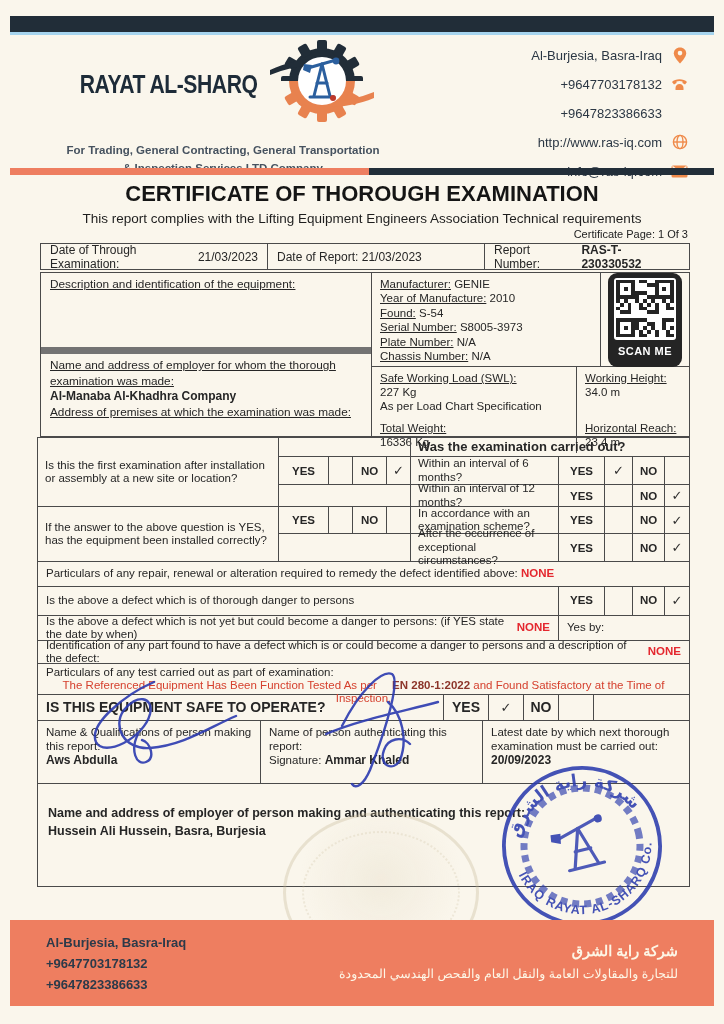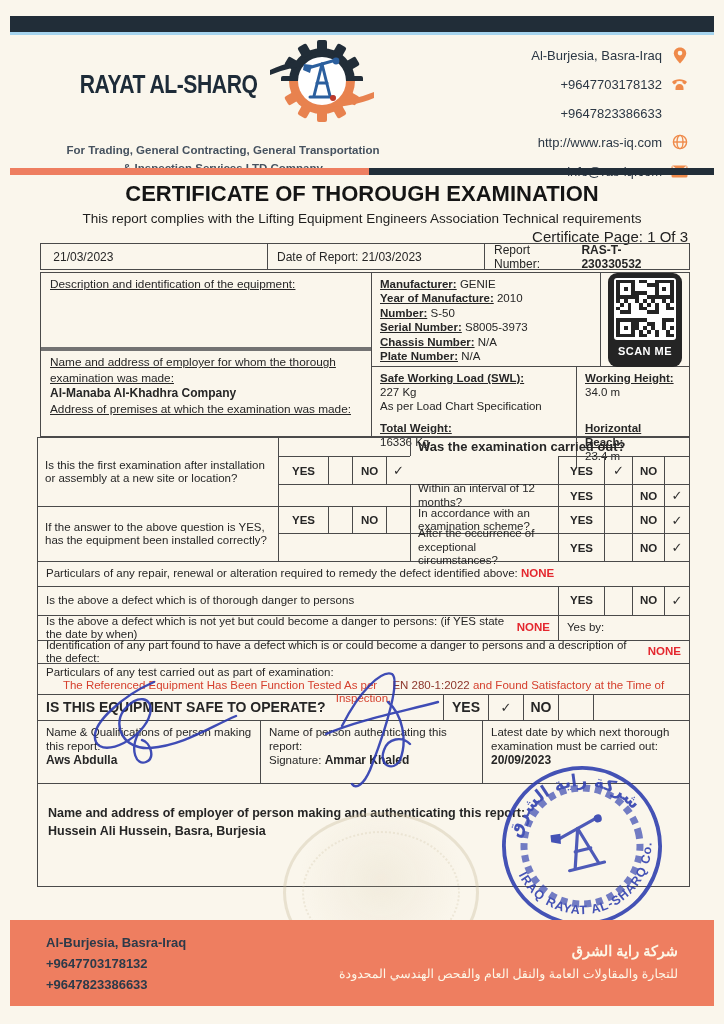--- a/index.html
+++ b/index.html
@@ -14,62 +14,62 @@
   .tagline{text-align:center;font-size:11.5px;font-weight:bold;color:#46525f;margin-top:10px;line-height:1.55;}
   .contacts{position:absolute;right:36px;top:44px;display:flex;flex-direction:column;gap:7px;}
   .contact-row{display:flex;align-items:center;justify-content:flex-end;gap:9px;font-size:13px;color:#2b3744;height:22px;}
   .cicon{width:17px;height:17px;flex:0 0 17px;display:flex;align-items:center;justify-content:center;}
   .divider{position:absolute;left:10px;right:10px;top:168px;height:7px;display:flex;}
   .divider .dl{width:51%;background:#ee7e60;}
   .divider .dr{flex:1;background:#222e39;}
   
   .title{position:absolute;top:181px;left:0;width:100%;text-align:center;font-size:22px;font-weight:bold;color:#151515;}
   .subtitle{position:absolute;top:211px;left:0;width:100%;text-align:center;font-size:13.5px;color:#1e1e1e;}
-  .page-ind{position:absolute;top:228px;right:36px;font-size:15px;color:#222;}
+  .page-ind{position:absolute;top:228px;right:36px;font-size:11px;color:#222;}
   
   .date-table{position:absolute;left:40px;top:243px;width:648px;height:25px;border:1px solid #4a4a4a;display:flex;font-size:12px;}
   .date-cell{display:flex;align-items:center;padding:0 9px;border-left:1px solid #4a4a4a;}
   .date-cell:first-child{border-left:none;}
   .dc1{width:208px;}.dc2{width:198px;}.dc3{flex:1;}
   
   .equip{position:absolute;left:40px;top:272px;width:648px;height:163px;border:1px solid #4a4a4a;display:flex;font-size:12px;}
   .eq-left{width:330px;border-right:1px solid #4a4a4a;display:flex;flex-direction:column;}
-  .eq-desc{height:66px;border-bottom:4px solid #737373;padding:4px 9px;text-decoration:underline;}
+  .eq-desc{height:66px;border-bottom:7px solid #737373;padding:4px 9px;text-decoration:underline;}
   .eq-emp{flex:1;padding:4px 9px;line-height:15.5px;}
   .eq-right{flex:1;display:flex;flex-direction:column;}
   .eq-r1{height:93px;border-bottom:1px solid #4a4a4a;display:flex;}
   .eq-manu{width:212px;border-right:1px solid #4a4a4a;padding:4px 8px;font-size:11.5px;line-height:14.4px;}
   .eq-qr{flex:1;display:flex;align-items:center;justify-content:center;}
   .eq-r2{flex:1;display:flex;font-size:11.5px;}
   .eq-swl{width:188px;border-right:1px solid #4a4a4a;padding:4px 8px;line-height:14px;}
   .eq-wh{flex:1;padding:4px 8px;line-height:14px;}
   .u{text-decoration:underline;}
   .b{font-weight:bold;}
-  .lblu{font-weight:bold;text-decoration:underline;}
+  .lblu{font-weight:normal;text-decoration:underline;}
   
   .qr-frame{width:74px;height:94px;background:#242424;border-radius:9px;display:flex;flex-direction:column;align-items:center;padding-top:5px;box-sizing:border-box;}
   .qr-grid{width:62px;height:62px;background:#fff;border-radius:3px;display:grid;grid-template-columns:repeat(15,1fr);grid-template-rows:repeat(15,1fr);padding:2px;box-sizing:border-box;}
   .qr-grid div{margin:0;}
   .qr-label{color:#fff;font-size:11px;font-weight:bold;margin-top:5px;letter-spacing:.5px;}
   
   .main{position:absolute;left:37px;top:437px;width:651px;border:1px solid #4a4a4a;font-size:11.5px;}
   .g1{display:grid;grid-template-columns:240px 50px 24px 34px 24px 148px 46px 28px 32px 25px;grid-template-rows:18px 28px 22px 27px 28px;}
   .c{border-left:1px solid #4a4a4a;border-top:1px solid #4a4a4a;display:flex;align-items:center;justify-content:center;text-align:center;}
   .cl{justify-content:flex-start;text-align:left;padding:1px 7px;line-height:13.5px;}
   .nbl{border-left:none;}.nbt{border-top:none;}
   .yn{font-weight:bold;font-size:11.5px;}
   .chk{font-size:13px;color:#2f2f2f;font-family:"DejaVu Sans",sans-serif;}
   .hdr{font-weight:bold;font-size:13px;}
   .band{border-top:1px solid #4a4a4a;display:flex;align-items:stretch;}
   .bcell{display:flex;align-items:center;padding:2px 8px;box-sizing:border-box;line-height:13.5px;}
   .vline{border-left:1px solid #4a4a4a;}
   .cen{justify-content:center;text-align:center;}
   .red{color:#e4272e;font-weight:bold;}
   .redline{color:#d5402e;}
-  .redbold{color:#8c352a;font-weight:normal;padding-left:12px;}
+  .redbold{color:#8c352a;font-weight:bold;padding-left:12px;}
   .safeq{font-weight:bold;font-size:14px;}
   .sig-cell{flex-direction:column;align-items:flex-start;justify-content:flex-start;padding:4px 8px;font-size:11.5px;line-height:14px;}
   .sig-svg{position:absolute;pointer-events:none;}
   
   .stamp{position:absolute;left:498px;top:762px;width:168px;height:168px;transform:rotate(-14deg);opacity:.88;}
   .watermark{position:absolute;left:283px;top:812px;width:190px;height:155px;border-radius:50%;
      border:3px solid rgba(195,180,145,.32);
      background:radial-gradient(circle at 50% 42%,rgba(208,192,158,.18),rgba(208,192,158,0) 62%);}
   .watermark::after{content:"";position:absolute;inset:16px;border-radius:50%;border:2px dotted rgba(195,180,145,.22);}
   
@@ -198,21 +198,21 @@
       <div class="dl"></div>
       <div class="dr"></div>
     </div>
 
   <div class="title">CERTIFICATE OF THOROUGH EXAMINATION</div>
   <div class="subtitle">This report complies with the Lifting Equipment Engineers Association Technical requirements</div>
   <div class="page-ind">Certificate Page: 1 Of 3</div>
 
   <div class="date-table">
     <div class="date-cell dc1">
-      &nbsp;<span>21/03/2023</span>
+      <span>Date of Through Examination:</span>&nbsp;<span>21/03/2023</span>
     </div>
     <div class="date-cell dc2">
       <span>Date of Report:</span>&nbsp;<span>21/03/2023</span>
     </div>
     <div class="date-cell dc3">
       <span>Report Number:</span>&nbsp;<span class="b">RAS-T-230330532</span>
     </div>
   </div>
 
   <div class="equip">
@@ -224,24 +224,24 @@
         <span class="u" style="font-size:11.8px;">Name and address of employer for whom the thorough examination was made:</span>
         <div class="b">Al-Manaba Al-Khadhra Company</div>
         <span class="u" style="font-size:11.8px;">Address of premises at which the examination was made:</span>
       </div>
     </div>
     <div class="eq-right">
       <div class="eq-r1">
         <div class="eq-manu">
           <div><span class="lblu">Manufacturer:</span> <span>GENIE</span></div>
           <div><span class="lblu">Year of Manufacture:</span> <span>2010</span></div>
-          <div><span class="lblu">Number:</span> <span>S-50</span></div>
+          <div><span class="lblu">Found:</span> <span>S-54</span></div>
           <div><span class="lblu">Serial Number:</span> <span>S8005-3973</span></div>
+          <div><span class="lblu">Plate Number:</span> <span>N/A</span></div>
           <div><span class="lblu">Chassis Number:</span> <span>N/A</span></div>
-          <div><span class="lblu">Plate Number:</span> <span>N/A</span></div>
         </div>
         <div class="eq-qr">
           <div class="qr-frame">
             <div class="qr-grid" id="qrGrid">
                 <div style="background: rgb(36, 36, 36);"></div>
                 <div style="background: rgb(36, 36, 36);"></div>
                 <div style="background: rgb(36, 36, 36);"></div>
                 <div style="background: rgb(36, 36, 36);"></div>
                 <div style="background: rgb(36, 36, 36);"></div>
                 <div style="background: rgb(255, 255, 255);"></div>
@@ -491,20 +491,21 @@
 
     <div class="g1">
       <div class="c cl nbl nbt" style="grid-column:1;grid-row:1/4;">Is this the first examination after installation or assembly at a new site or location?</div>
       <div class="c nbt" style="grid-column:2/6;grid-row:1;"></div>
       <div class="c cl hdr nbt" style="grid-column:6/11;grid-row:1;">Was the examination carried out?</div>
 
       <div class="c yn" style="grid-column:2;grid-row:2;">YES</div>
       <div class="c" style="grid-column:3;grid-row:2;"></div>
       <div class="c yn" style="grid-column:4;grid-row:2;">NO</div>
       <div class="c chk" style="grid-column:5;grid-row:2;">✓</div>
+      <div class="c cl" style="grid-column:6;grid-row:2;">Within an interval of 6 months?</div>
       <div class="c yn" style="grid-column:7;grid-row:2;">YES</div>
       <div class="c chk" style="grid-column:8;grid-row:2;">✓</div>
       <div class="c yn" style="grid-column:9;grid-row:2;">NO</div>
       <div class="c" style="grid-column:10;grid-row:2;"></div>
 
       <div class="c" style="grid-column:2/6;grid-row:3;"></div>
       <div class="c cl" style="grid-column:6;grid-row:3;">Within an interval of 12 months?</div>
       <div class="c yn" style="grid-column:7;grid-row:3;">YES</div>
       <div class="c" style="grid-column:8;grid-row:3;"></div>
       <div class="c yn" style="grid-column:9;grid-row:3;">NO</div>

